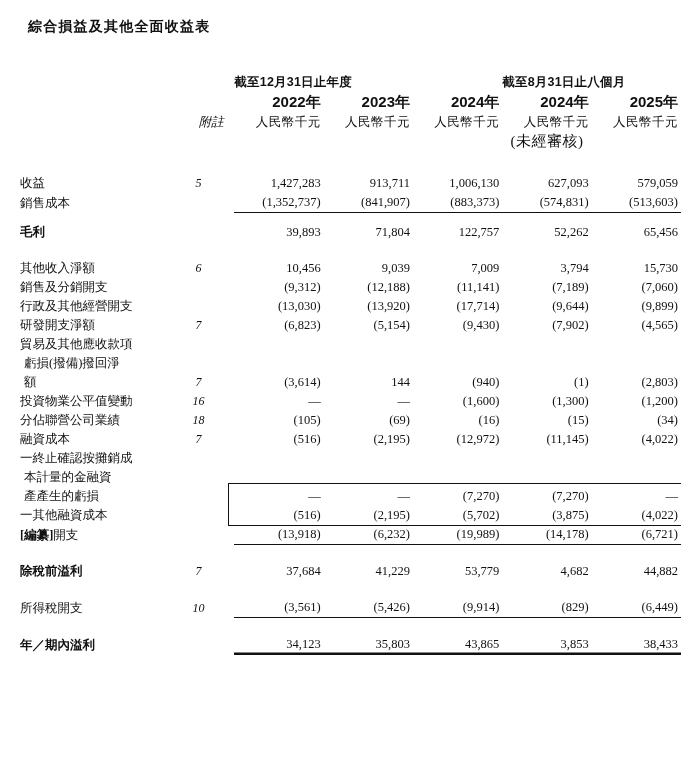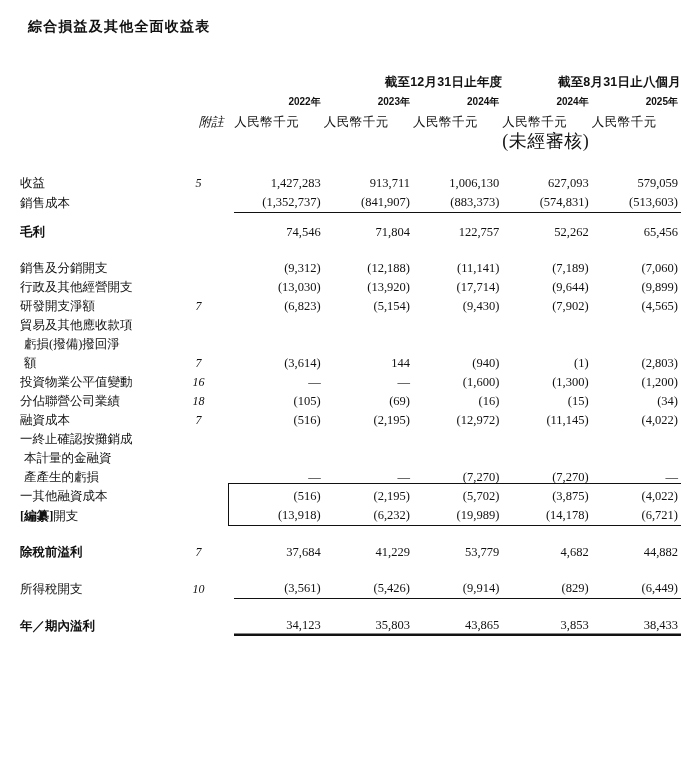--- a/index.html
+++ b/index.html
@@ -75,52 +75,53 @@
     line-height: 19px;
     padding-right: 3px;
     white-space: nowrap;
     font-variant-numeric: lining-nums;
   }
 
   .b { font-weight: bold; }
 
   
   .hdr-group {
-    text-align: right;
+    text-align: left;
     font-weight: bold;
     font-size: 12.5px;
     line-height: 20px;
     font-family: "Liberation Sans", "DejaVu Sans", sans-serif;
     letter-spacing: 0.2px;
   }
   .hdr-year {
     text-align: right;
     font-weight: bold;
-    font-size: 10px;
+    font-size: 15px;
     line-height: 20px;
     padding-right: 3px;
     font-family: "Liberation Sans", "DejaVu Sans", sans-serif;
     white-space: nowrap;
   }
   .hdr-unit {
-    text-align: left;
+    text-align: right;
     font-size: 12.5px;
     line-height: 20px;
     padding-right: 3px;
     white-space: nowrap;
     letter-spacing: 0.5px;
   }
   .hdr-note {
     text-align: right;
     font-size: 12.5px;
     line-height: 20px;
     font-style: italic;
   }
   .hdr-sub {
-    font-size: 18px;
+    text-align: center;
+    font-size: 15px;
     line-height: 19px;
     white-space: nowrap;
     letter-spacing: 0.5px;
   }
 
   
   .rule-single { border-bottom: 1.2px solid #111; }
   .rule-double {
     border-bottom: 1.2px solid #111;
     box-shadow: inset 0 -4px 0 -2.6px #111;
@@ -229,31 +230,41 @@
       </tr>
 
       <tr class="spacer-row">
           <td colspan="8"></td>
         </tr>
 
       <tr>
         <td class="lbl b">毛利</td>
         <td class="note"></td>
         <td></td>
-        <td class="num">74,546</td>
+        <td class="num">39,893</td>
         <td class="num">71,804</td>
         <td class="num">122,757</td>
         <td class="num">52,262</td>
         <td class="num">65,456</td>
       </tr>
 
       <tr class="spacer-lg">
           <td colspan="8"></td>
         </tr>
 
+      <tr>
+        <td class="lbl">其他收入淨額</td>
+        <td class="note">6</td>
+        <td></td>
+        <td class="num">10,456</td>
+        <td class="num">9,039</td>
+        <td class="num">7,009</td>
+        <td class="num">3,794</td>
+        <td class="num">15,730</td>
+      </tr>
 
       <tr>
         <td class="lbl">銷售及分銷開支</td>
         <td class="note"></td>
         <td></td>
         <td class="num">(9,312)</td>
         <td class="num">(12,188)</td>
         <td class="num">(11,141)</td>
         <td class="num">(7,189)</td>
         <td class="num">(7,060)</td>

